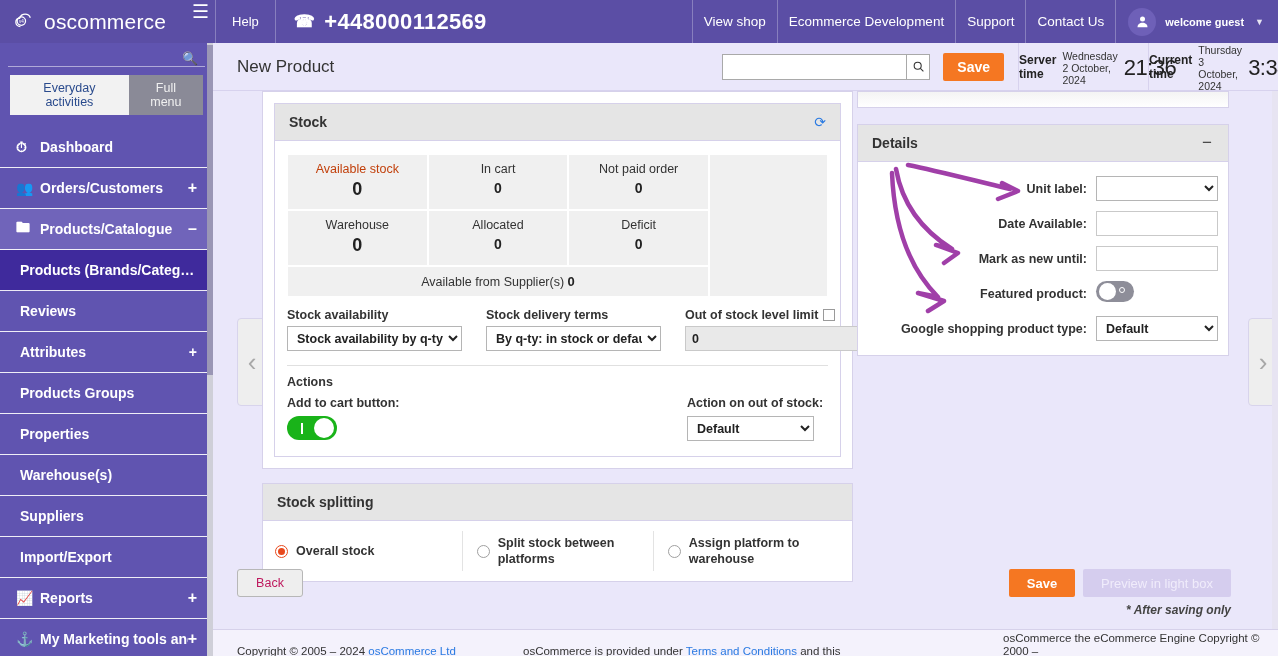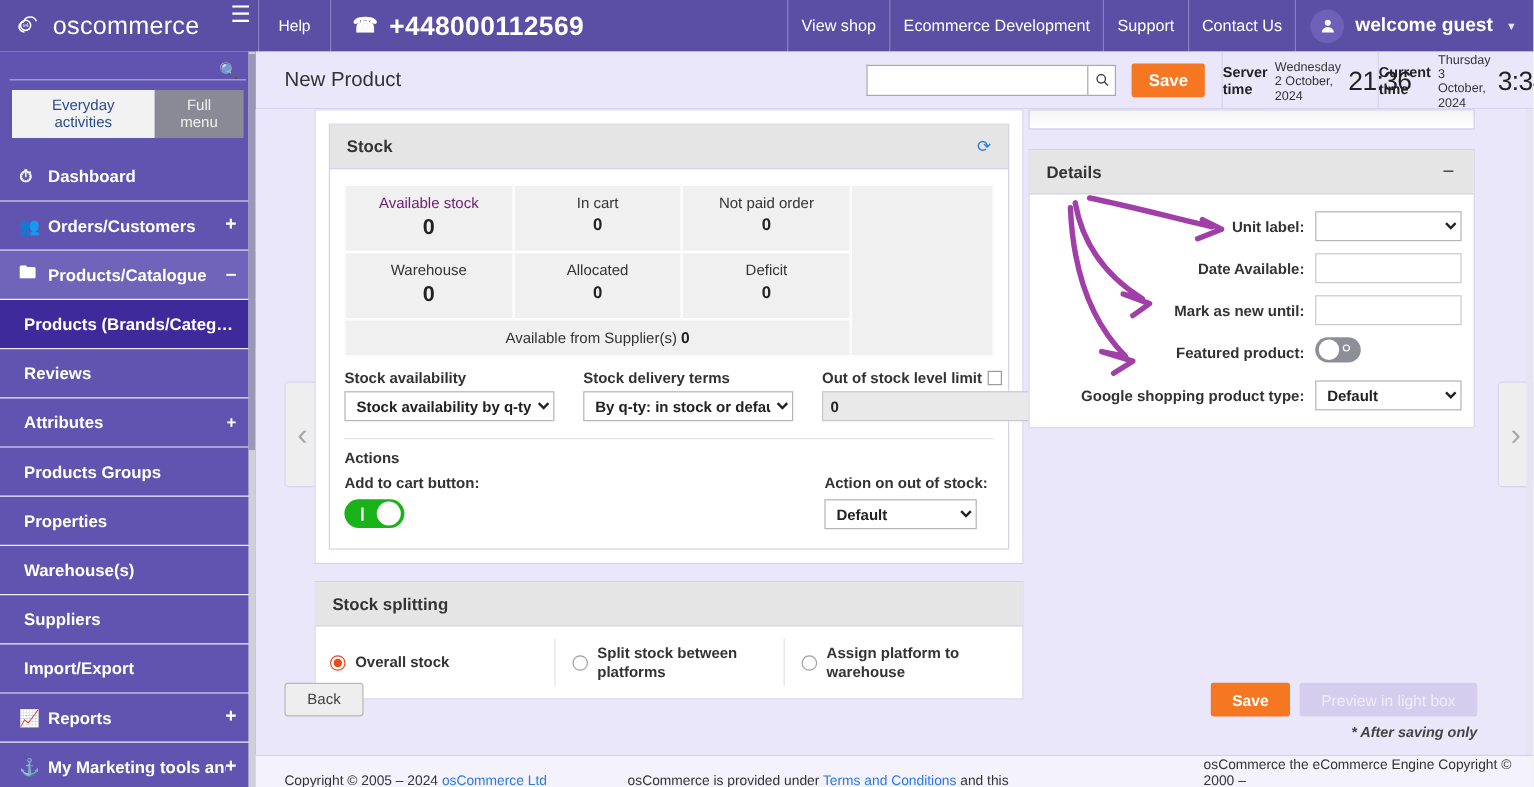--- a/index.html
+++ b/index.html
@@ -38,21 +38,21 @@
   .topnav a {
     display: flex; align-items: center; padding: 0 11px; font-size: 13.5px;
     color: #fff; text-decoration: none; white-space: nowrap;
   }
   .userbox { display: flex; align-items: center; gap: 9px; padding: 0 14px 0 12px; }
   .avatar {
     width: 28px; height: 28px; border-radius: 50%; background: #6e60b8;
     display: flex; align-items: center; justify-content: center;
   }
   .avatar svg { width: 15px; height: 15px; fill: #fff; }
-  .welcome { font-size: 16px; font-weight: bold; }
+  .welcome { font-size: 11px; font-weight: bold; }
   .caret-sm { font-size: 9px; opacity: .85; margin-left: 2px; }
 
   
   .subheader {
     position: absolute; top: 43px; left: 213px; width: 1065px; height: 48px;
     background: #eae7fa; border-bottom: 1px solid #d7d2ee;
     display: flex; align-items: center;
   }
   .page-title { font-size: 17px; color: #333; padding-left: 24px; flex: 1; }
   .search-wrap { display: flex; align-items: stretch; height: 26px; }
@@ -160,21 +160,21 @@
 
   
   .stat-grid { display: flex; }
   .stat-cells { width: 422px; }
   .stat-row { display: flex; }
   .stat-cell {
     width: 141px; background: #f0f0f0; border: 1px solid #fff;
     padding: 7px 4px 9px 4px; text-align: center;
   }
   .stat-cell .sl { font-size: 12.5px; color: #333; display: block; margin-bottom: 3px; }
-  .stat-cell .sl.link { color: #701a75; cursor: pointer; }
+  .stat-cell .sl.link { color: #c2410c; cursor: pointer; }
   .stat-cell .sv { font-size: 14px; font-weight: bold; color: #222; }
   .stat-cell .sv.big { font-size: 18px; }
   .stat-full {
     width: 422px; background: #f0f0f0; border: 1px solid #fff; text-align: center;
     padding: 7px 4px; font-size: 12.5px; color: #333;
   }
   .stat-full b { font-size: 13px; color: #222; }
   .stat-blank { flex: 1; background: #f0f0f0; border: 1px solid #fff; }
 
   
@@ -268,21 +268,21 @@
     font-size: 12.5px; padding: 0 6px; font-family: "Liberation Sans", sans-serif;
   }
 
   .annot { position: absolute; left: 0; top: 0; pointer-events: none; }
 
   
   .btn-row { position: absolute; left: 24px; right: 36px; top: 478px; height: 30px; }
   .btn-back {
     position: absolute; left: 0; top: 0; width: 66px; height: 28px;
     background: #eeeeee; border: 1px solid #b7b7b7; border-radius: 3px;
-    font-size: 12.5px; color: #404040; cursor: pointer;
+    font-size: 12.5px; color: #be185d; cursor: pointer;
     font-family: "Liberation Sans", sans-serif;
   }
   .btn-save2 {
     position: absolute; right: 167px; top: 0; width: 66px; height: 28px;
     background: #f57722; border: none; border-radius: 2px;
     color: #fff; font-size: 13px; font-weight: bold; cursor: pointer;
     font-family: "Liberation Sans", sans-serif;
   }
   .btn-preview {
     position: absolute; right: 11px; top: 0; width: 148px; height: 28px;

